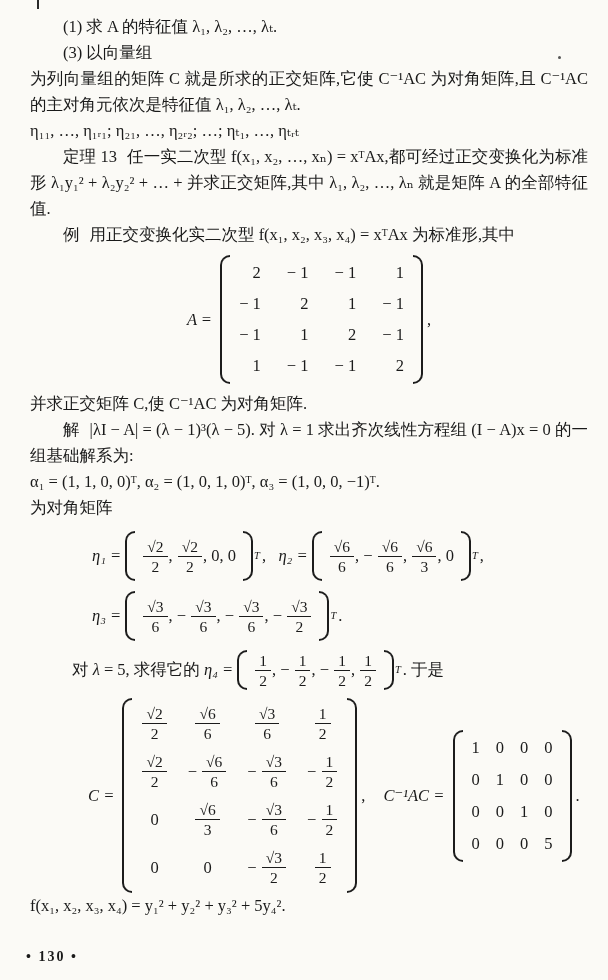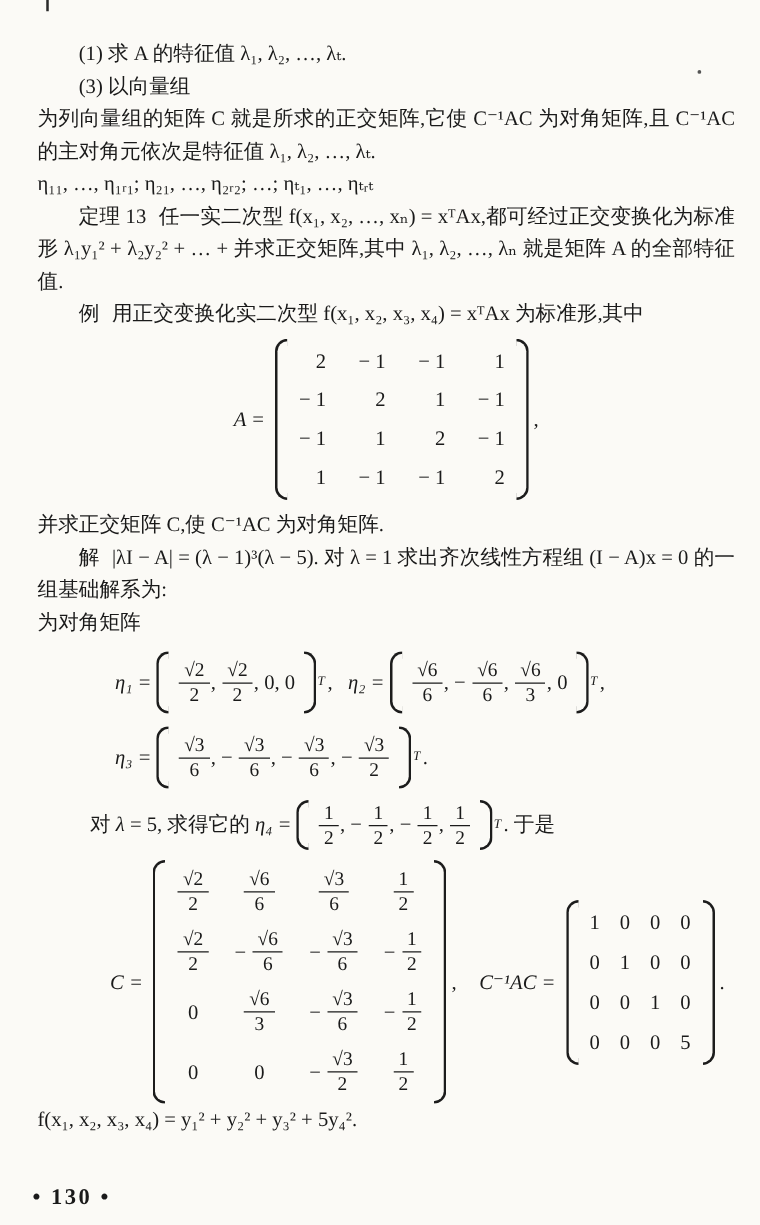--- a/index.html
+++ b/index.html
@@ -3,21 +3,21 @@
 <meta charset="utf-8">
 <style>
   html,body{margin:0;padding:0;}
   body{
     width:608px;height:980px;overflow:hidden;
     background:#fbfaf6;color:#1a1a1a;
     font-family:"Liberation Serif","DejaVu Serif","DejaVu Sans",serif;
     font-size:16.5px;line-height:26px;
     position:relative;
   }
-  .page{padding:30px 20px 0 30px;height:966px;box-sizing:border-box;}
+  .page{padding:14px 20px 0 30px;height:966px;box-sizing:border-box;}
   .artifact{position:absolute;left:37px;top:0;width:2px;height:9px;background:#2a2a2a;}
   .artifact2{position:absolute;right:47px;top:56px;width:3px;height:3px;background:#555;border-radius:50%;}
   p.para{margin:0;text-align:justify;}
   .indent{text-indent:2em;}
   .centered{text-align:center;text-indent:0;}
   .lbl{font-weight:normal;margin-right:10px;}
   .alpha-line{margin-left:28px;text-align:left;}
   
   .eqrow{display:flex;align-items:center;font-style:normal;}
   .eqrow .t{align-self:center;white-space:pre;}
@@ -41,21 +41,21 @@
   .cell{display:flex;justify-content:center;align-items:center;}
   .matA{column-gap:26px;row-gap:5px;padding:5px 2px;}
   .matA .cell{justify-content:flex-end;}
   .matC{column-gap:20px;row-gap:11px;padding:7px 2px;}
   .matD{column-gap:16px;row-gap:6px;padding:5px 2px;}
   .eq-center{justify-content:center;margin:7px 0;}
   .eta-row{margin:10px 0 0 62px;min-height:50px;}
   .eta4-row{margin:9px 0 2px 42px;min-height:40px;}
   .c-block{margin:8px 0 0 58px;gap:18px;}
   .f-line{margin:10px 0 0 32px;text-align:left;}
-  .footer{position:absolute;left:26px;bottom:10px;font-weight:bold;font-size:18px;letter-spacing:2px;}
+  .footer{position:absolute;left:26px;bottom:10px;font-weight:bold;font-size:14px;letter-spacing:2px;}
 </style>
 </head>
 <body>
 
 <div class="page">
   <span class="artifact"></span>
   <span class="artifact2"></span>
 
   <p class="para indent">(1) 求 A 的特征值 λ₁, λ₂, …, λₜ.</p>
   <p class="para indent">(3) 以向量组</p>
@@ -120,20 +120,21 @@
         </span>
       </span>
     <span class="paren rp"></span>
     <span class="trail">,</span>
   </div>
 
   <p class="para">并求正交矩阵 C,使 C⁻¹AC 为对角矩阵.</p>
 
   <p class="para indent"><span class="lbl">解</span><span>|λI − A| = (λ − 1)³(λ − 5). 对 λ = 1 求出齐次线性方程组 (I − A)x = 0 的一组基础解系为:</span></p>
 
+  <p class="para alpha-line">α₁ = (1, 1, 0, 0)ᵀ, α₂ = (1, 0, 1, 0)ᵀ, α₃ = (1, 0, 0, −1)ᵀ.</p>
   <p class="para">为对角矩阵</p>
 
   <div class="eqrow eta-row">
       <span class="pc">
         <span class="t it">η₁ = </span>
       </span>
       <span class="pc pstretch">
         <span class="paren lp"></span>
       </span>
       <span class="pc">

